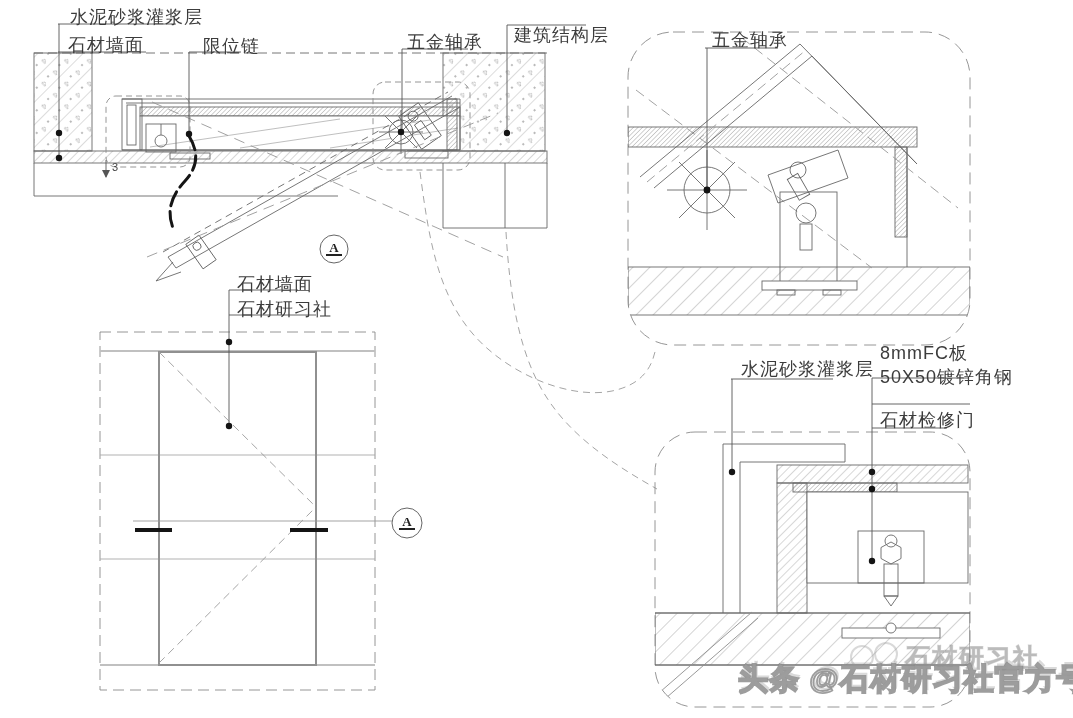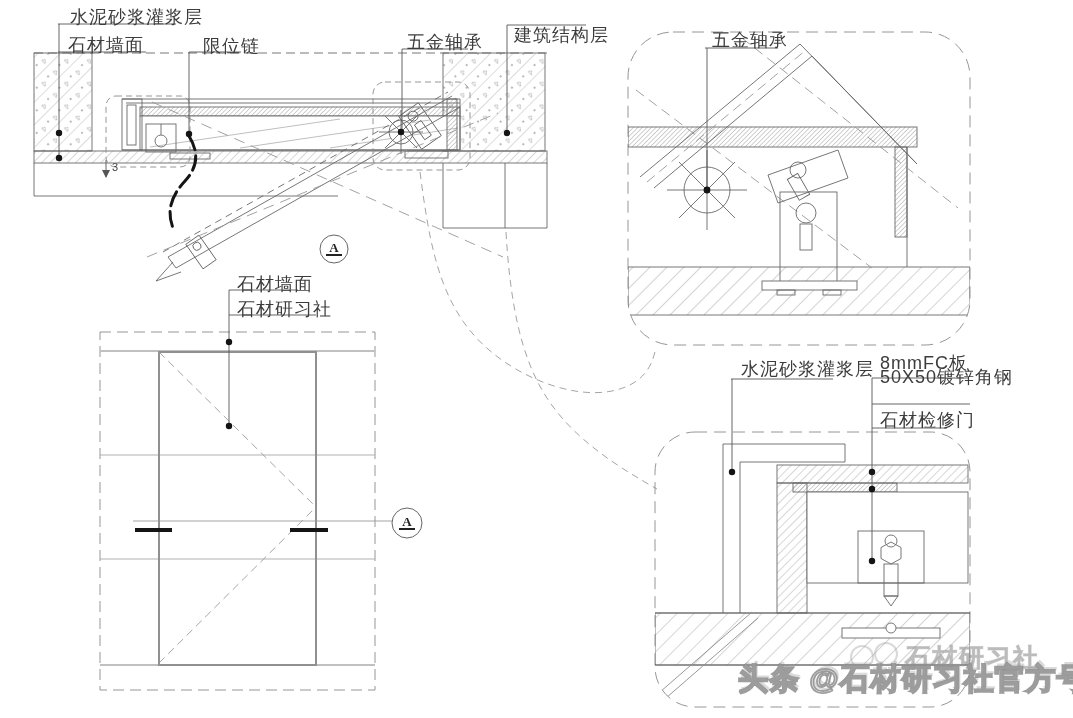--- a/index.html
+++ b/index.html
@@ -213,20 +213,20 @@
 <div class="dim" style="left:112px;top:162px">3</div>
 <div class="marker-a" style="left:334px;top:247px">A</div>
 
 <div class="label" style="left:237px;top:275px">石材墙面</div>
 <div class="label" style="left:237px;top:300px">石材研习社</div>
 <div class="marker-a" style="left:407px;top:521px">A</div>
 
 <div class="label" style="left:712px;top:31px">五金轴承</div>
 
 <div class="label" style="left:741px;top:360px">水泥砂浆灌浆层</div>
-<div class="label" style="left:880px;top:354px">8mmFC板</div>
+<div class="label" style="left:880px;top:344px">8mmFC板</div>
 <div class="label" style="left:880px;top:368px">50X50镀锌角钢</div>
 <div class="label" style="left:880px;top:411px">石材检修门</div>
 
 <div class="wm-sec">石材研习社</div>
 <div class="wm-main">头条 @石材研习社官方号</div>
 
 </div>
 
 </body></html>

